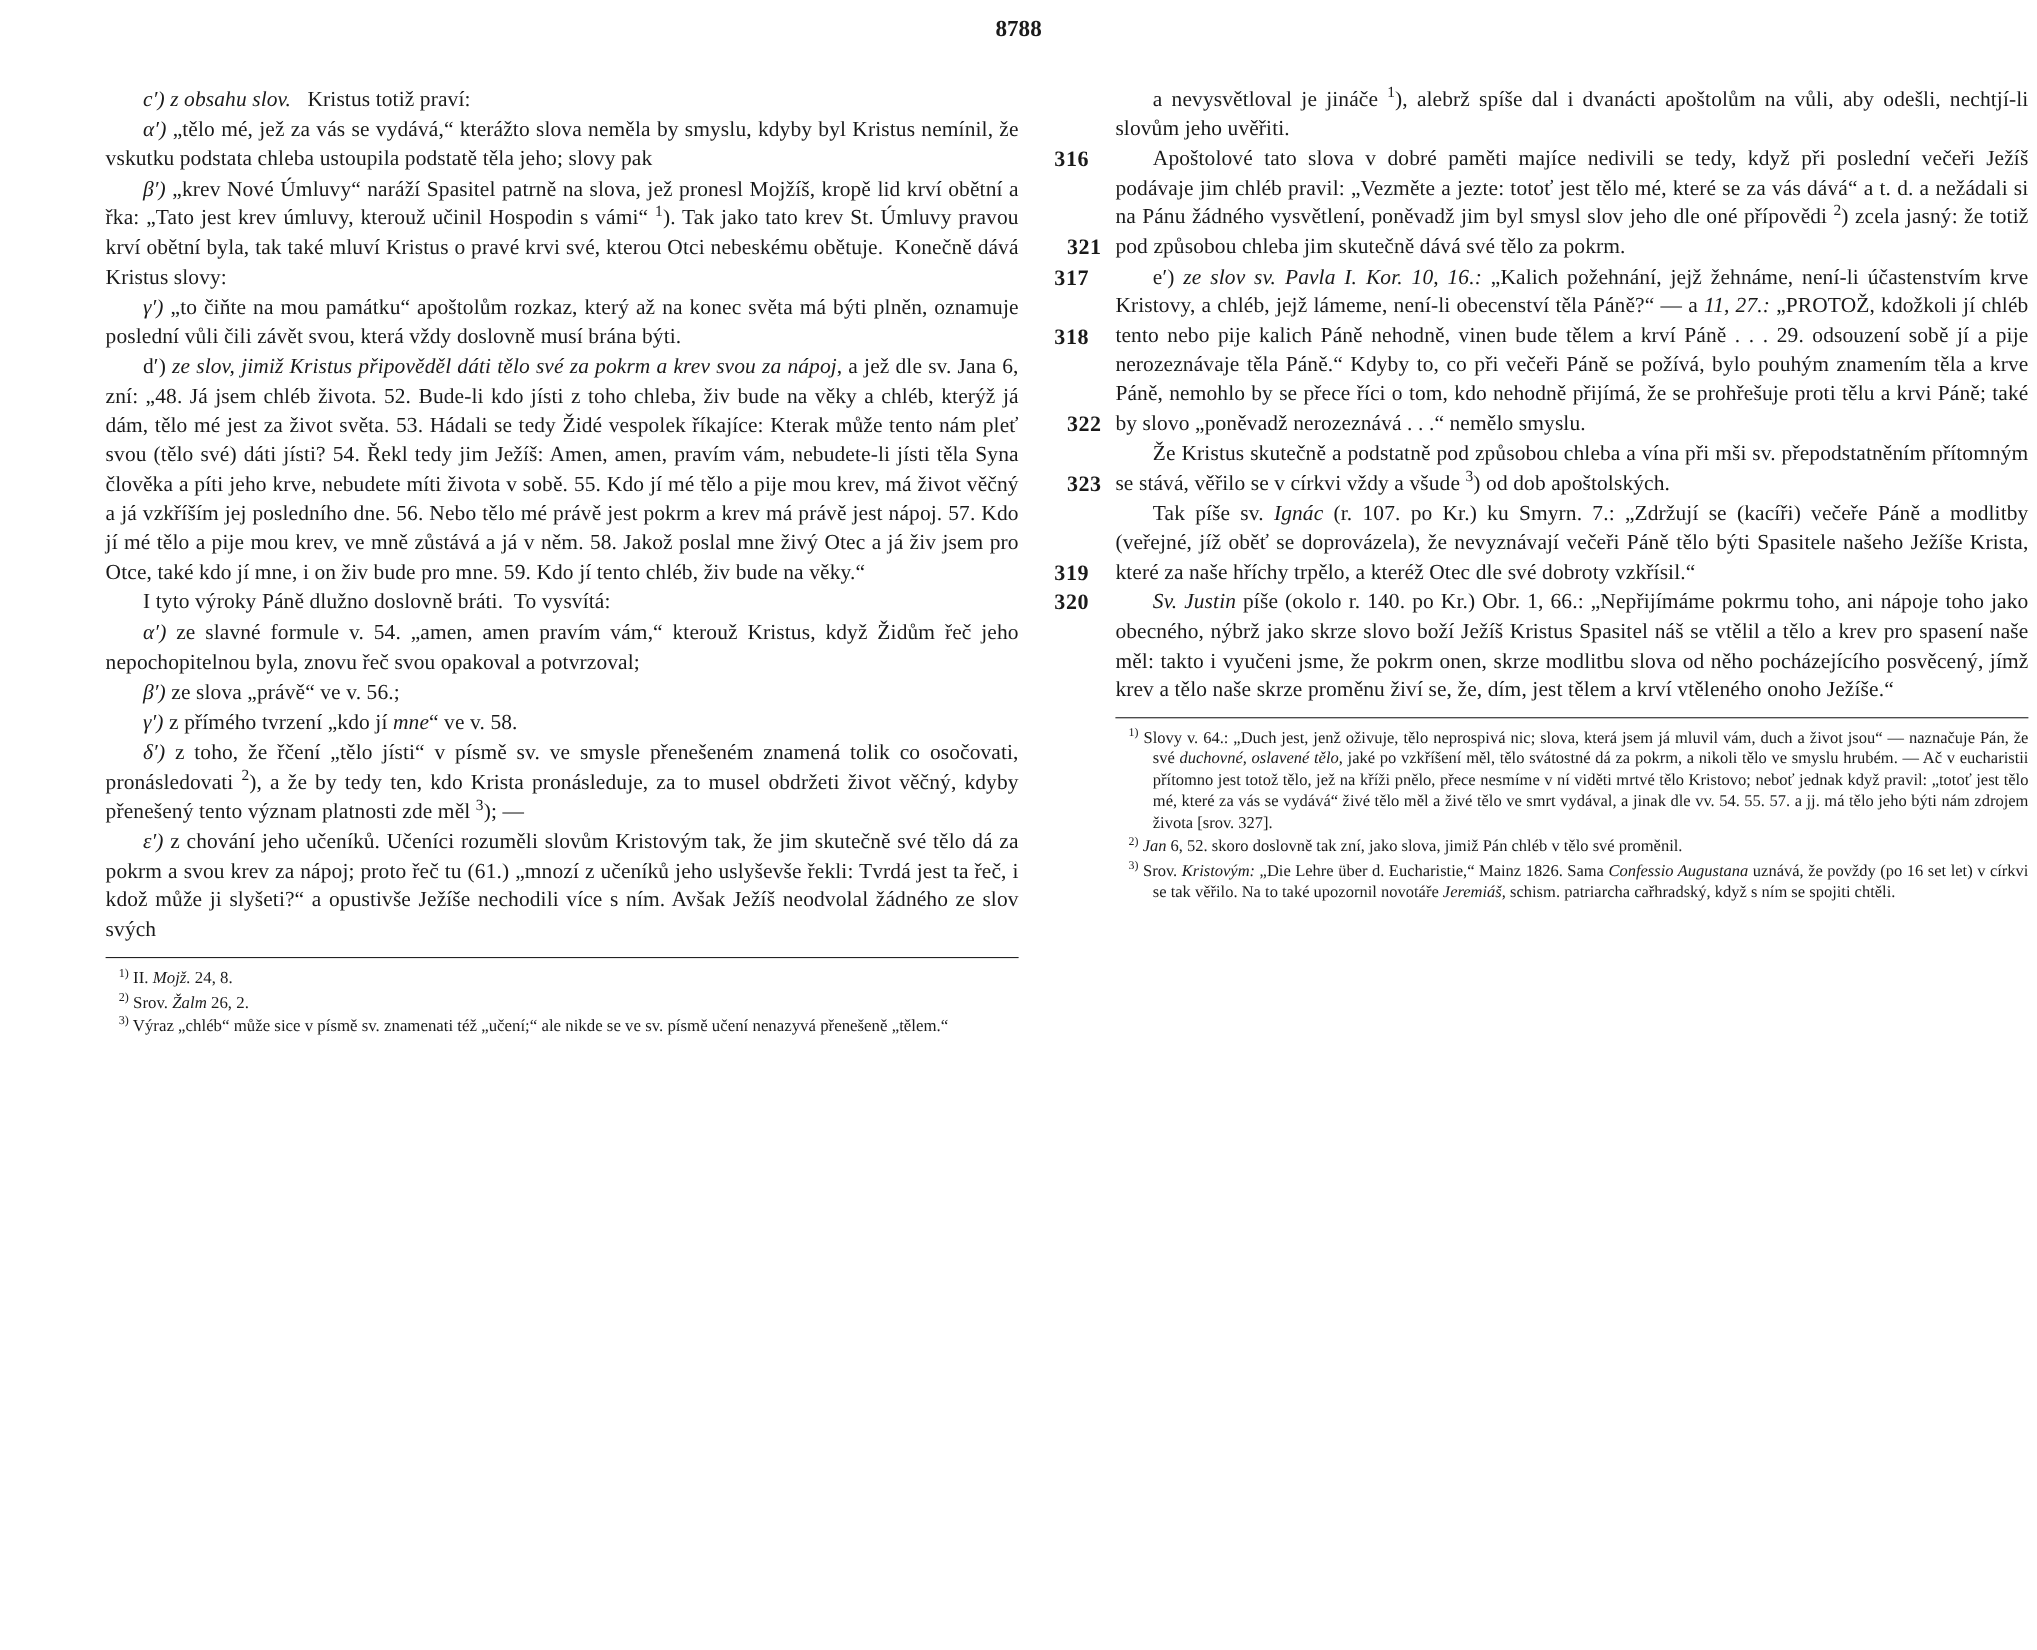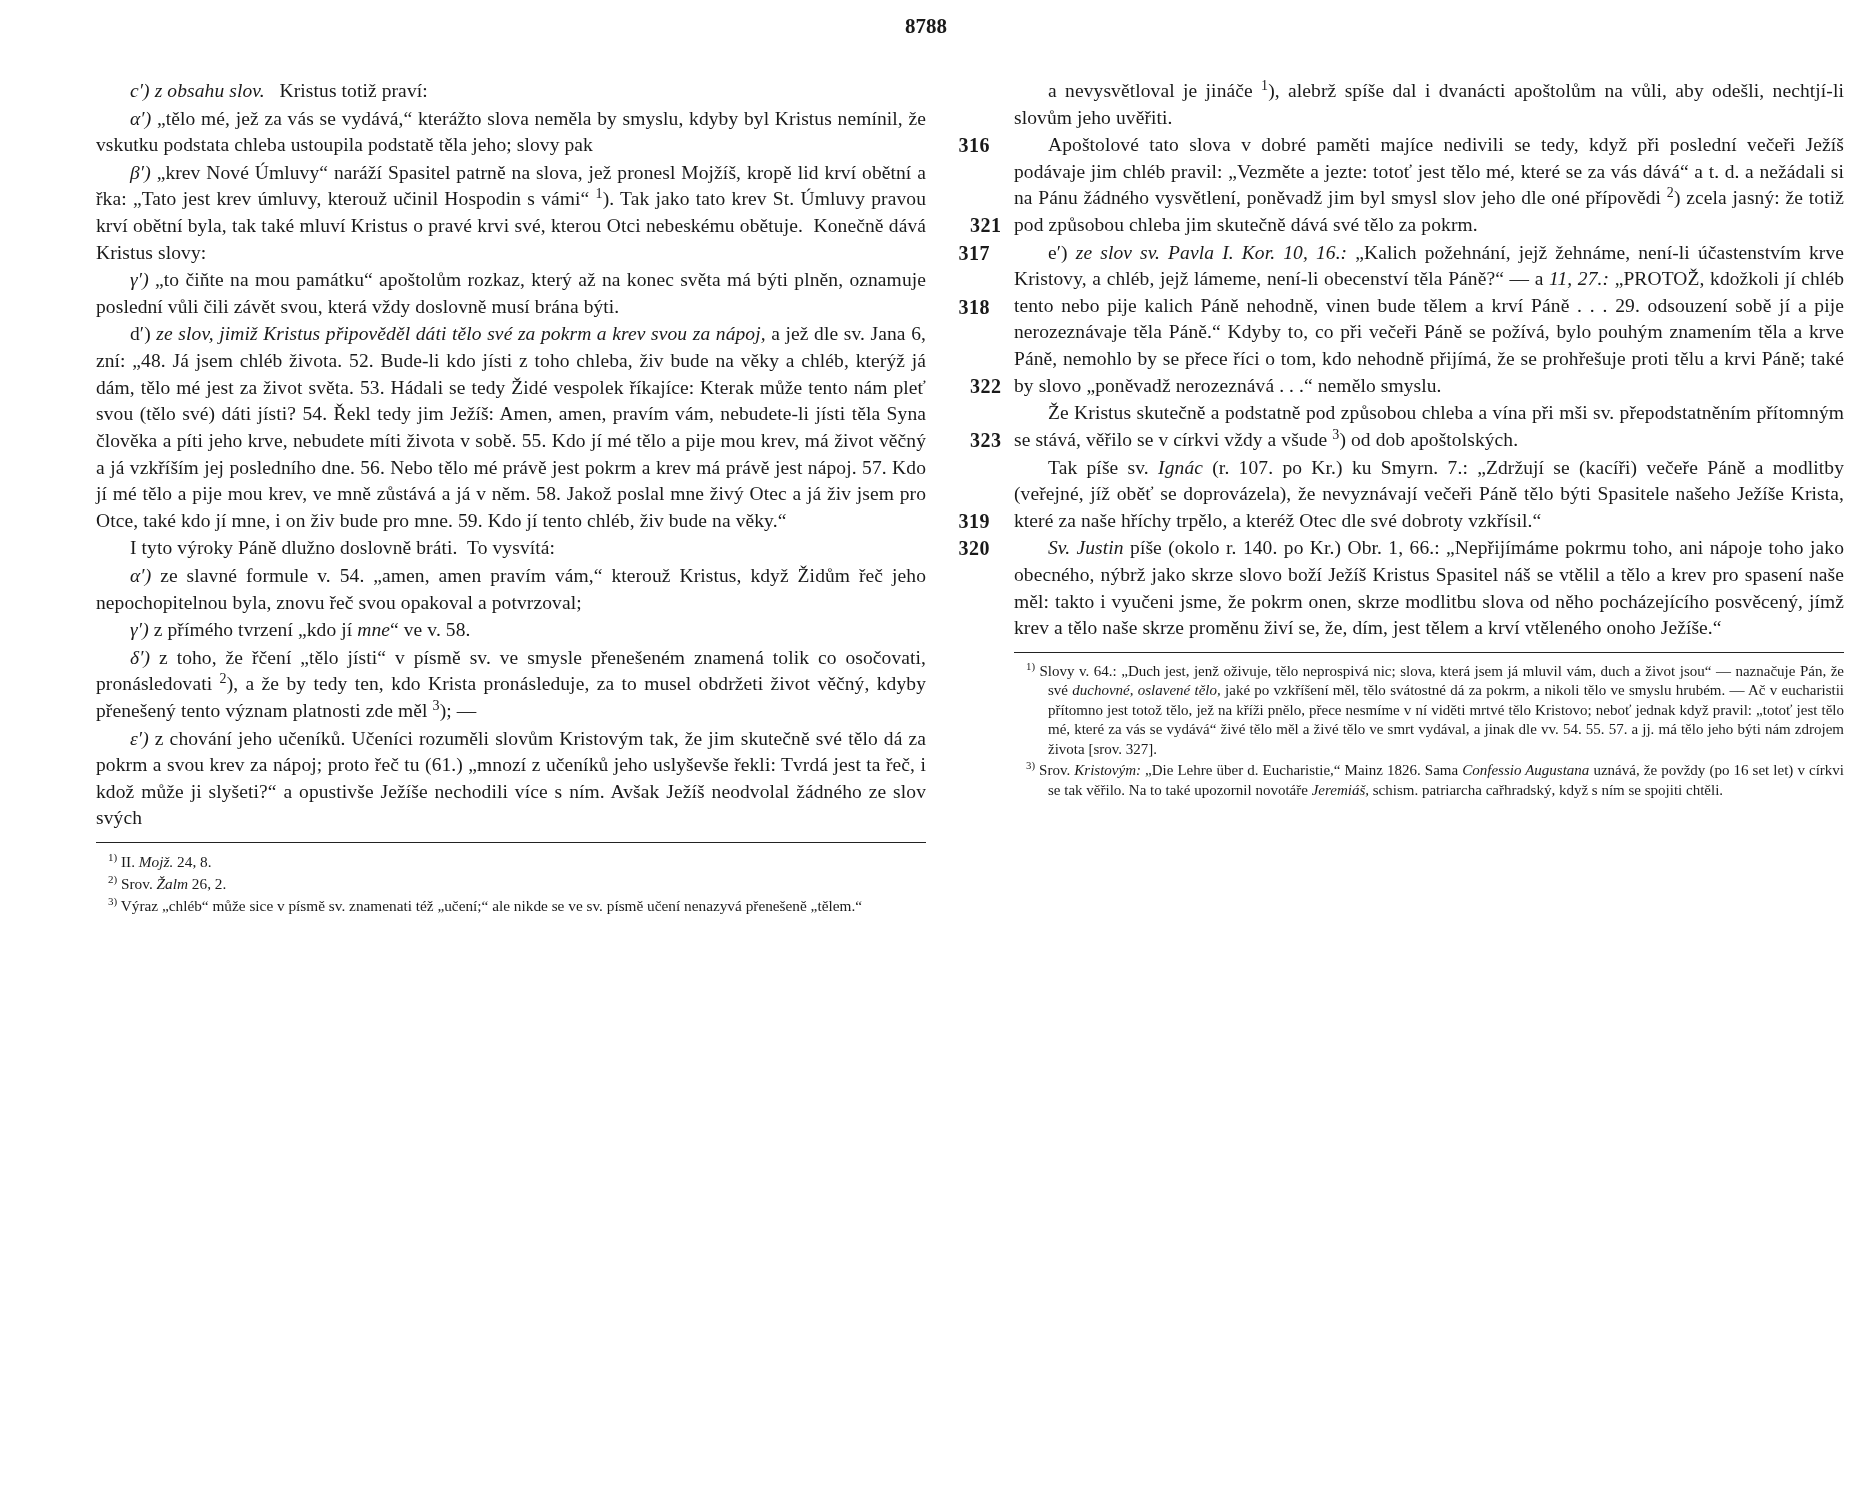--- a/index.html
+++ b/index.html
@@ -120,20 +120,21 @@
 
     <div class="col col-left">
       <div class="body-text" id="left-body">
           <p><i>c′) z obsahu slov.</i>&nbsp;&nbsp; Kristus totiž praví:</p>
           <p><i>α′)</i> „tělo mé, jež za vás se vydává,“ kterážto slova neměla by smyslu, kdyby byl Kristus nemínil, že vskutku podstata chleba ustoupila podstatě těla jeho; slovy pak<span class="secnum">316</span></p>
           <p><i>β′)</i> „krev Nové Úmluvy“ naráží Spasitel patrně na slova, jež pronesl Mojžíš, kropě lid krví obětní a řka: „Tato jest krev úmluvy, kterouž učinil Hospodin s vámi“ <sup>1</sup>). Tak jako tato krev St. Úmluvy pravou krví obětní byla, tak také mluví Kristus o pravé krvi své, kterou Otci nebeskému obětuje.&nbsp; Konečně dává Kristus slovy:<span class="secnum">317</span></p>
           <p><i>γ′)</i> „to čiňte na mou památku“ apoštolům rozkaz, který až na konec světa má býti plněn, oznamuje poslední vůli čili závět svou, která vždy doslovně musí brána býti.<span class="secnum">318</span></p>
           <p>d′) <i>ze slov, jimiž Kristus připověděl dáti tělo své za pokrm a krev svou za nápoj,</i> a jež dle sv. Jana 6, zní: „48. Já jsem chléb života. 52. Bude-li kdo jísti z toho chleba, živ bude na věky a chléb, kterýž já dám, tělo mé jest za život světa. 53. Hádali se tedy Židé vespolek říkajíce: Kterak může tento nám pleť svou (tělo své) dáti jísti? 54. Řekl tedy jim Ježíš: Amen, amen, pravím vám, nebudete-li jísti těla Syna člověka a píti jeho krve, nebudete míti života v sobě. 55. Kdo jí mé tělo a pije mou krev, má život věčný a já vzkříším jej posledního dne. 56. Nebo tělo mé právě jest pokrm a krev má právě jest nápoj. 57. Kdo jí mé tělo a pije mou krev, ve mně zůstává a já v něm. 58. Jakož poslal mne živý Otec a já živ jsem pro Otce, také kdo jí mne, i on živ bude pro mne. 59. Kdo jí tento chléb, živ bude na věky.“<span class="secnum">319</span></p>
           <p>I tyto výroky Páně dlužno doslovně bráti.&nbsp; To vysvítá:<span class="secnum">320</span></p>
           <p><i>α′)</i> ze slavné formule v. 54. „amen, amen pravím vám,“ kterouž Kristus, když Židům řeč jeho nepochopitelnou byla, znovu řeč svou opakoval a potvrzoval;</p>
+          <p><i>β′)</i> ze slova „právě“ ve v. 56.;</p>
           <p><i>γ′)</i> z přímého tvrzení „kdo jí <i>mne</i>“ ve v. 58.</p>
           <p><i>δ′)</i> z toho, že řčení „tělo jísti“ v písmě sv. ve smysle přenešeném znamená tolik co osočovati, pronásledovati <sup>2</sup>), a že by tedy ten, kdo Krista pronásleduje, za to musel obdržeti život věčný, kdyby přenešený tento význam platnosti zde měl <sup>3</sup>); —</p>
           <p><i>ε′)</i> z chování jeho učeníků. Učeníci rozuměli slovům Kristovým tak, že jim skutečně své tělo dá za pokrm a svou krev za nápoj; proto řeč tu (61.) „mnozí z učeníků jeho uslyševše řekli: Tvrdá jest ta řeč, i kdož může ji slyšeti?“ a opustivše Ježíše nechodili více s ním. Avšak Ježíš neodvolal žádného ze slov svých</p>
         </div>
       <div class="footnotes">
         <hr class="rule">
         <div id="left-footnotes">
             <p class="fn"><sup>1)</sup> II. <i>Mojž.</i> 24, 8.</p>
             <p class="fn"><sup>2)</sup> Srov. <i>Žalm</i> 26, 2.</p>
             <p class="fn"><sup>3)</sup> Výraz „chléb“ může sice v písmě sv. znamenati též „učení;“ ale nikde se ve sv. písmě učení nenazyvá přenešeně „tělem.“</p>
@@ -147,20 +148,21 @@
           <p>Apoštolové tato slova v dobré paměti majíce nedivili se tedy, když při poslední večeři Ježíš podávaje jim chléb pravil: „Vezměte a jezte: totoť jest tělo mé, které se za vás dává“ a t. d. a nežádali si na Pánu žádného vysvětlení, poněvadž jim byl smysl slov jeho dle oné přípovědi <sup>2</sup>) zcela jasný: že totiž pod způsobou chleba jim skutečně dává své tělo za pokrm.<span class="secnum">321</span></p>
           <p>e′) <i>ze slov sv. Pavla I. Kor. 10, 16.:</i> „Kalich požehnání, jejž žehnáme, není-li účastenstvím krve Kristovy, a chléb, jejž lámeme, není-li obecenství těla Páně?“ — a <i>11, 27.:</i> „PROTOŽ, kdožkoli jí chléb tento nebo pije kalich Páně nehodně, vinen bude tělem a krví Páně . . . 29. odsouzení sobě jí a pije nerozeznávaje těla Páně.“ Kdyby to, co při večeři Páně se požívá, bylo pouhým znamením těla a krve Páně, nemohlo by se přece říci o tom, kdo nehodně přijímá, že se prohřešuje proti tělu a krvi Páně; také by slovo „poněvadž nerozeznává . . .“ nemělo smyslu.<span class="secnum">322</span></p>
           <p class="big-lead">Že Kristus skutečně a podstatně pod způsobou chleba a vína při mši sv. přepodstatněním přítomným se stává, věřilo se v církvi vždy a všude <sup>3</sup>) od dob apoštolských.<span class="secnum">323</span></p>
           <p>Tak píše sv. <i>Ignác</i> (r. 107. po Kr.) ku Smyrn. 7.: „Zdržují se (kacíři) večeře Páně a modlitby (veřejné, jíž oběť se doprovázela), že nevyznávají večeři Páně tělo býti Spasitele našeho Ježíše Krista, které za naše hříchy trpělo, a kteréž Otec dle své dobroty vzkřísil.“</p>
           <p><i>Sv. Justin</i> píše (okolo r. 140. po Kr.) Obr. 1, 66.: „Nepřijímáme pokrmu toho, ani nápoje toho jako obecného, nýbrž jako skrze slovo boží Ježíš Kristus Spasitel náš se vtělil a tělo a krev pro spasení naše měl: takto i vyučeni jsme, že pokrm onen, skrze modlitbu slova od něho pocházejícího posvěcený, jímž krev a tělo naše skrze proměnu živí se, že, dím, jest tělem a krví vtěleného onoho Ježíše.“</p>
         </div>
       <div class="footnotes">
         <hr class="rule">
         <div id="right-footnotes">
             <p class="fn"><sup>1)</sup> Slovy v. 64.: „Duch jest, jenž oživuje, tělo neprospivá nic; slova, která jsem já mluvil vám, duch a život jsou“ — naznačuje Pán, že své <i>duchovné, oslavené tělo,</i> jaké po vzkříšení měl, tělo svátostné dá za pokrm, a nikoli tělo ve smyslu hrubém. — Ač v eucharistii přítomno jest totož tělo, jež na kříži pnělo, přece nesmíme v ní viděti mrtvé tělo Kristovo; neboť jednak když pravil: „totoť jest tělo mé, které za vás se vydává“ živé tělo měl a živé tělo ve smrt vydával, a jinak dle vv. 54. 55. 57. a jj. má tělo jeho býti nám zdrojem života [srov. 327].</p>
+            <p class="fn"><sup>2)</sup> <i>Jan</i> 6, 52. skoro doslovně tak zní, jako slova, jimiž Pán chléb v tělo své proměnil.</p>
             <p class="fn"><sup>3)</sup> Srov. <i>Kristovým:</i> „Die Lehre über d. Eucharistie,“ Mainz 1826. Sama <i>Confessio Augustana</i> uznává, že povždy (po 16 set let) v církvi se tak věřilo. Na to také upozornil novotáře <i>Jeremiáš,</i> schism. patriarcha cařhradský, když s ním se spojiti chtěli.</p>
           </div>
         <span class="dot-mark">.</span>
       </div>
     </div>
 
   </div>
 </div>
 
 </body></html>

